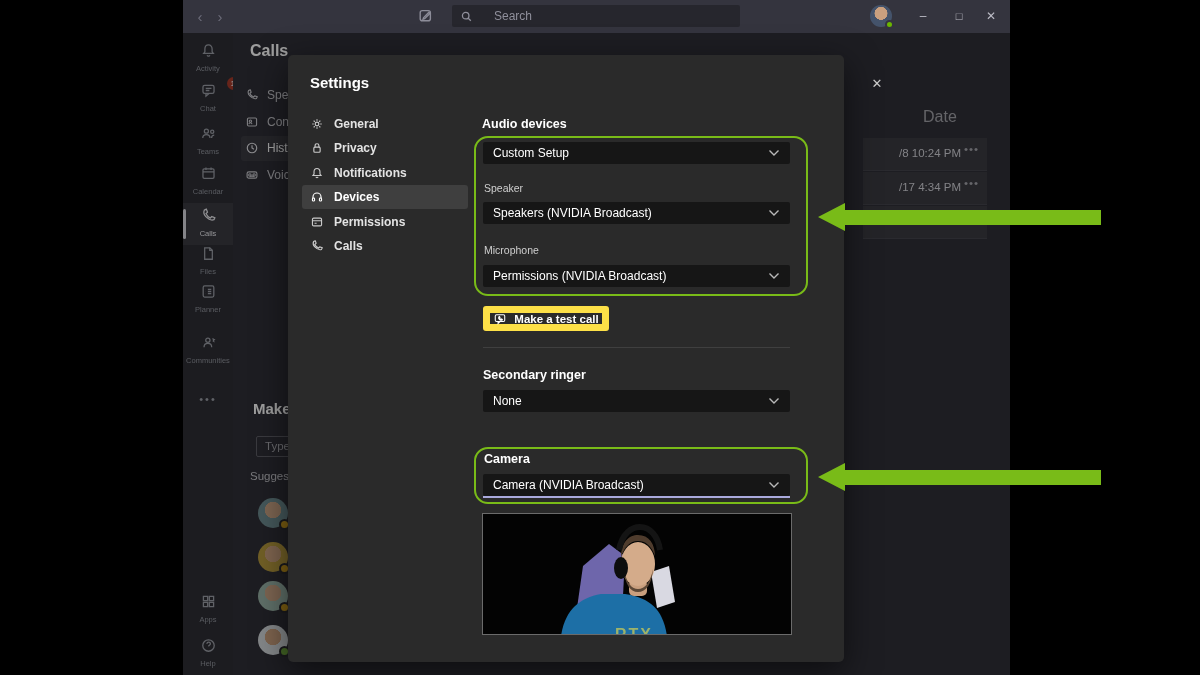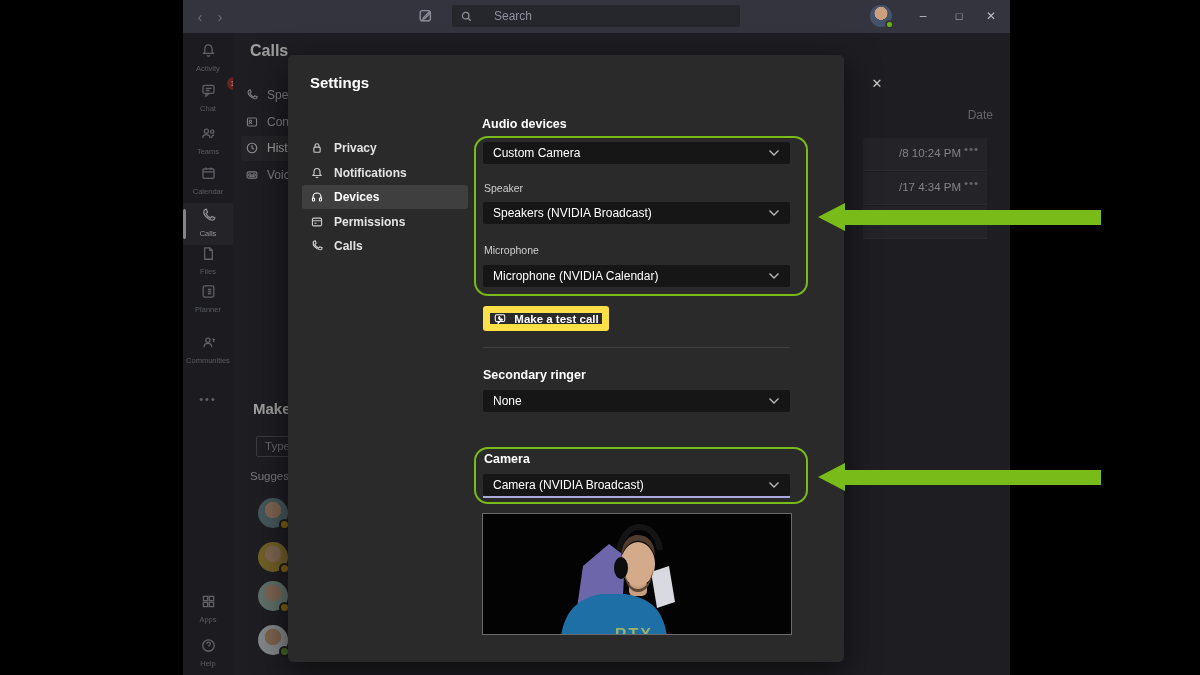--- a/index.html
+++ b/index.html
@@ -24,21 +24,21 @@
   .rail-sel{position:absolute;left:0;top:170px;width:50px;height:42px;background:#3a3a42;}
   .rail-selbar{position:absolute;left:0;top:176px;width:3px;height:30px;background:#d6d6dc;border-radius:2px;}
   .rail-badge{position:absolute;left:27px;top:-5px;width:13px;height:13px;border-radius:50%;background:#a73a2a;color:#e8e2e0;font-size:8px;line-height:13px;text-align:center;font-weight:bold;}
   .rail-dots{letter-spacing:2px;color:#9b9ea6;font-size:11px;}
 
   
   .content{position:absolute;left:50px;top:33px;width:777px;height:642px;background:#303037;}
   .pg-title{position:absolute;left:17px;top:9px;font-size:16px;font-weight:bold;color:#fff;}
   .pg-item{position:absolute;left:12px;width:80px;height:24px;display:flex;align-items:center;gap:8px;color:#c9c9cf;font-size:12px;white-space:nowrap;overflow:hidden;}
   .pg-item-selbg{position:absolute;left:8px;top:103px;width:64px;height:25px;background:#3b3b42;border-radius:3px;}
-  .pg-datehdr{position:absolute;left:690px;top:75px;width:70px;text-align:right;color:#a2a2a9;font-size:12px;}
+  .pg-datehdr{position:absolute;left:690px;top:75px;width:70px;text-align:left;color:#a2a2a9;font-size:16px;}
   .pg-row{position:absolute;left:630px;width:124px;height:33px;background:#3a3a41;border-bottom:1px solid #45454c;color:#d2d2d8;font-size:11.5px;}
   .pg-row .t{position:absolute;left:36px;top:9px;white-space:nowrap;}
   .pg-row .m{position:absolute;right:8px;top:5px;color:#a5a5ac;letter-spacing:1px;}
   .pg-make{position:absolute;left:20px;top:367px;font-size:15px;font-weight:bold;color:#fff;white-space:nowrap;}
   .pg-type{position:absolute;left:23px;top:403px;width:86px;height:21px;border:1px solid #5e5e66;border-radius:2px;color:#a7a7ae;font-size:11.5px;line-height:19px;padding-left:8px;white-space:nowrap;overflow:hidden;}
   .pg-sugg{position:absolute;left:17px;top:437px;font-size:11.5px;color:#c3c3c9;white-space:nowrap;}
   .pg-av{position:absolute;left:25px;width:30px;height:30px;border-radius:50%;}
   .pg-badge{position:absolute;right:-2px;bottom:-2px;width:11px;height:11px;border-radius:50%;border:2px solid #2a2a30;}
 
   .dim{position:absolute;left:0;top:33px;width:827px;height:642px;background:rgba(0,0,0,0.38);z-index:6;}
@@ -237,20 +237,27 @@
         <div class="pg-badge" style="background:#6da33c"></div>
       </div>
     </div>
 
     <div class="dim"></div>
 
     <div class="dialog">
       <div class="dlg-title">Settings</div>
       <div class="dlg-close">✕</div>
 
+      <div class="dlg-nav-item" style="top:57px">
+        <svg class="ic" width="14" height="14" viewBox="0 0 16 16" fill="none" stroke="#c9c9c9" stroke-width="1.3">
+            <circle cx="8" cy="8" r="2.1"></circle>
+            <path d="M8 2.6v1.7M8 11.7v1.7M2.6 8h1.7M11.7 8h1.7M4.2 4.2l1.2 1.2M10.6 10.6l1.2 1.2M11.8 4.2l-1.2 1.2M5.4 10.6l-1.2 1.2"></path>
+          </svg>
+        <span>General</span>
+      </div>
       <div class="dlg-nav-item" style="top:106px">
         <svg class="ic" width="14" height="14" viewBox="0 0 16 16" fill="none" stroke="#c9c9c9" stroke-width="1.3">
             <path d="M8 2.8c-2.1 0-3.4 1.5-3.4 3.8v2.6L3.4 10.8h9.2l-1.2-1.6V6.6c0-2.3-1.3-3.8-3.4-3.8z"></path>
             <path d="M6.7 12.4a1.4 1.4 0 0 0 2.6 0"></path>
           </svg>
         <span>Notifications</span>
       </div>
       <div class="dlg-nav-item" style="top:81px">
         <svg class="ic" width="14" height="14" viewBox="0 0 16 16" fill="none" stroke="#c9c9c9" stroke-width="1.3">
             <rect x="4.4" y="7" width="7.2" height="5.8" rx="1.2"></rect>
@@ -278,37 +285,37 @@
             <path d="M4.1 2.9l1.8-.9c.5.9.9 1.9 1.1 2.9L5.6 6.2c.8 1.8 2.4 3.4 4.2 4.2l1.3-1.4c1 .2 2 .6 2.9 1.1l-.9 1.8c-2 .9-5.2-.4-7.6-2.8S3.2 4.9 4.1 2.9z"></path>
           </svg>
         <span>Calls</span>
       </div>
 
       <div class="sec-h" style="left:194px;top:62px">Audio devices</div>
 
       <div class="gbox" style="left:186px;top:81px;width:334px;height:160px"></div>
 
       <div class="dd" style="left:195px;top:87px">
-        <span>Custom Camera</span>
+        <span>Custom Setup</span>
         <svg class="ic chev" width="12" height="8" viewBox="0 0 12 8" fill="none" stroke="#b9b9b9" stroke-width="1.4">
             <path d="M1.5 1.5L6 6l4.5-4.5"></path>
           </svg>
       </div>
 
       <div class="sm-lab" style="left:196px;top:127px">Speaker</div>
       <div class="dd" style="left:195px;top:147px">
         <span>Speakers (NVIDIA Broadcast)</span>
         <svg class="ic chev" width="12" height="8" viewBox="0 0 12 8" fill="none" stroke="#b9b9b9" stroke-width="1.4">
             <path d="M1.5 1.5L6 6l4.5-4.5"></path>
           </svg>
       </div>
 
       <div class="sm-lab" style="left:196px;top:189px">Microphone</div>
       <div class="dd" style="left:195px;top:210px">
-        <span>Microphone (NVIDIA Calendar)</span>
+        <span>Permissions (NVIDIA Broadcast)</span>
         <svg class="ic chev" width="12" height="8" viewBox="0 0 12 8" fill="none" stroke="#b9b9b9" stroke-width="1.4">
             <path d="M1.5 1.5L6 6l4.5-4.5"></path>
           </svg>
       </div>
 
       <div class="btn-test">
         <svg class="ic" width="14" height="14" viewBox="0 0 16 16" fill="none" stroke="#fff" stroke-width="1.2">
             <rect x="2.6" y="3.2" width="10.8" height="7.6" rx="1.4"></rect>
             <path d="M5.8 10.8v2.3l2.5-2.3"></path>
             <path d="M6.6 5.6l.9-.4c.2.4.4.8.5 1.2l-.6.5c.3.7 1 1.3 1.7 1.6l.5-.6c.4.2.8.4 1.1.6l-.4.9c-.9.3-2.2-.2-3.1-1.1s-1-2-0.6-2.7z"></path>

